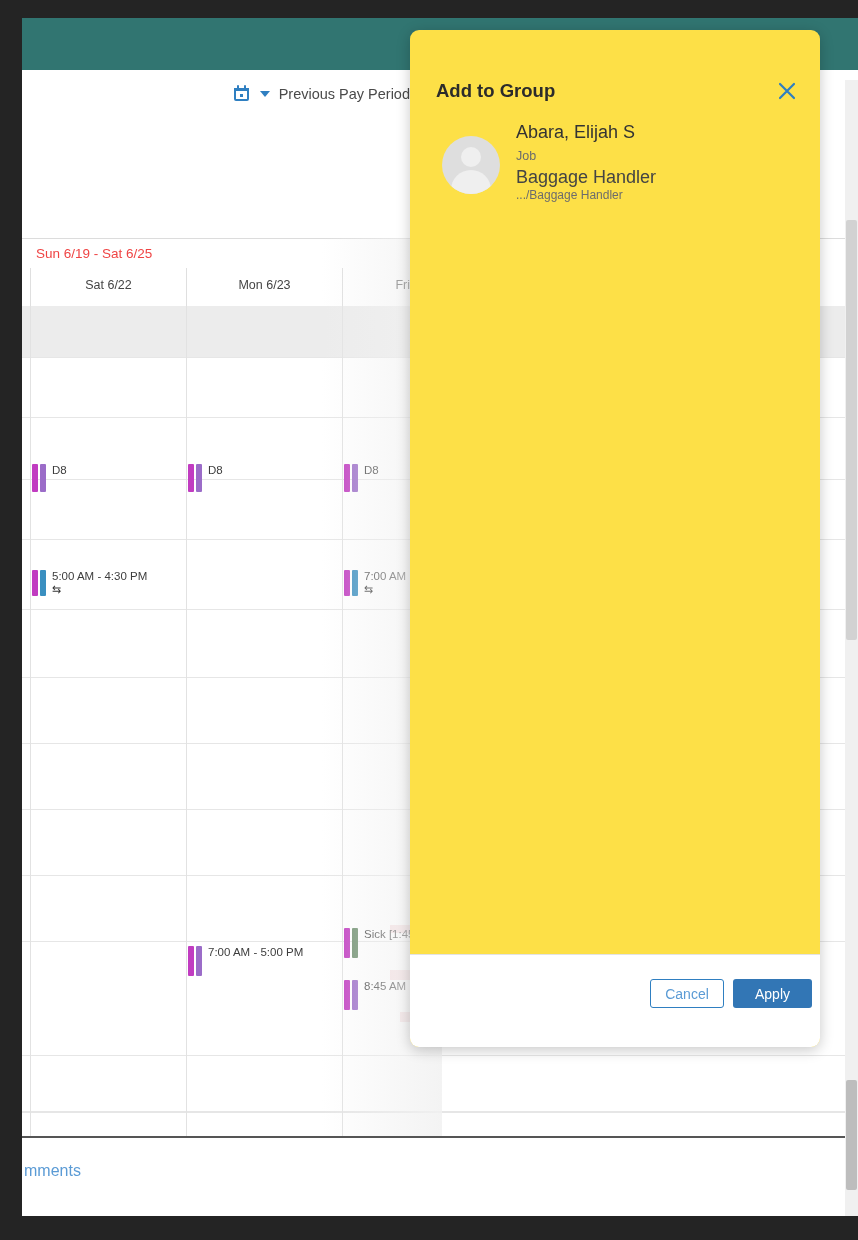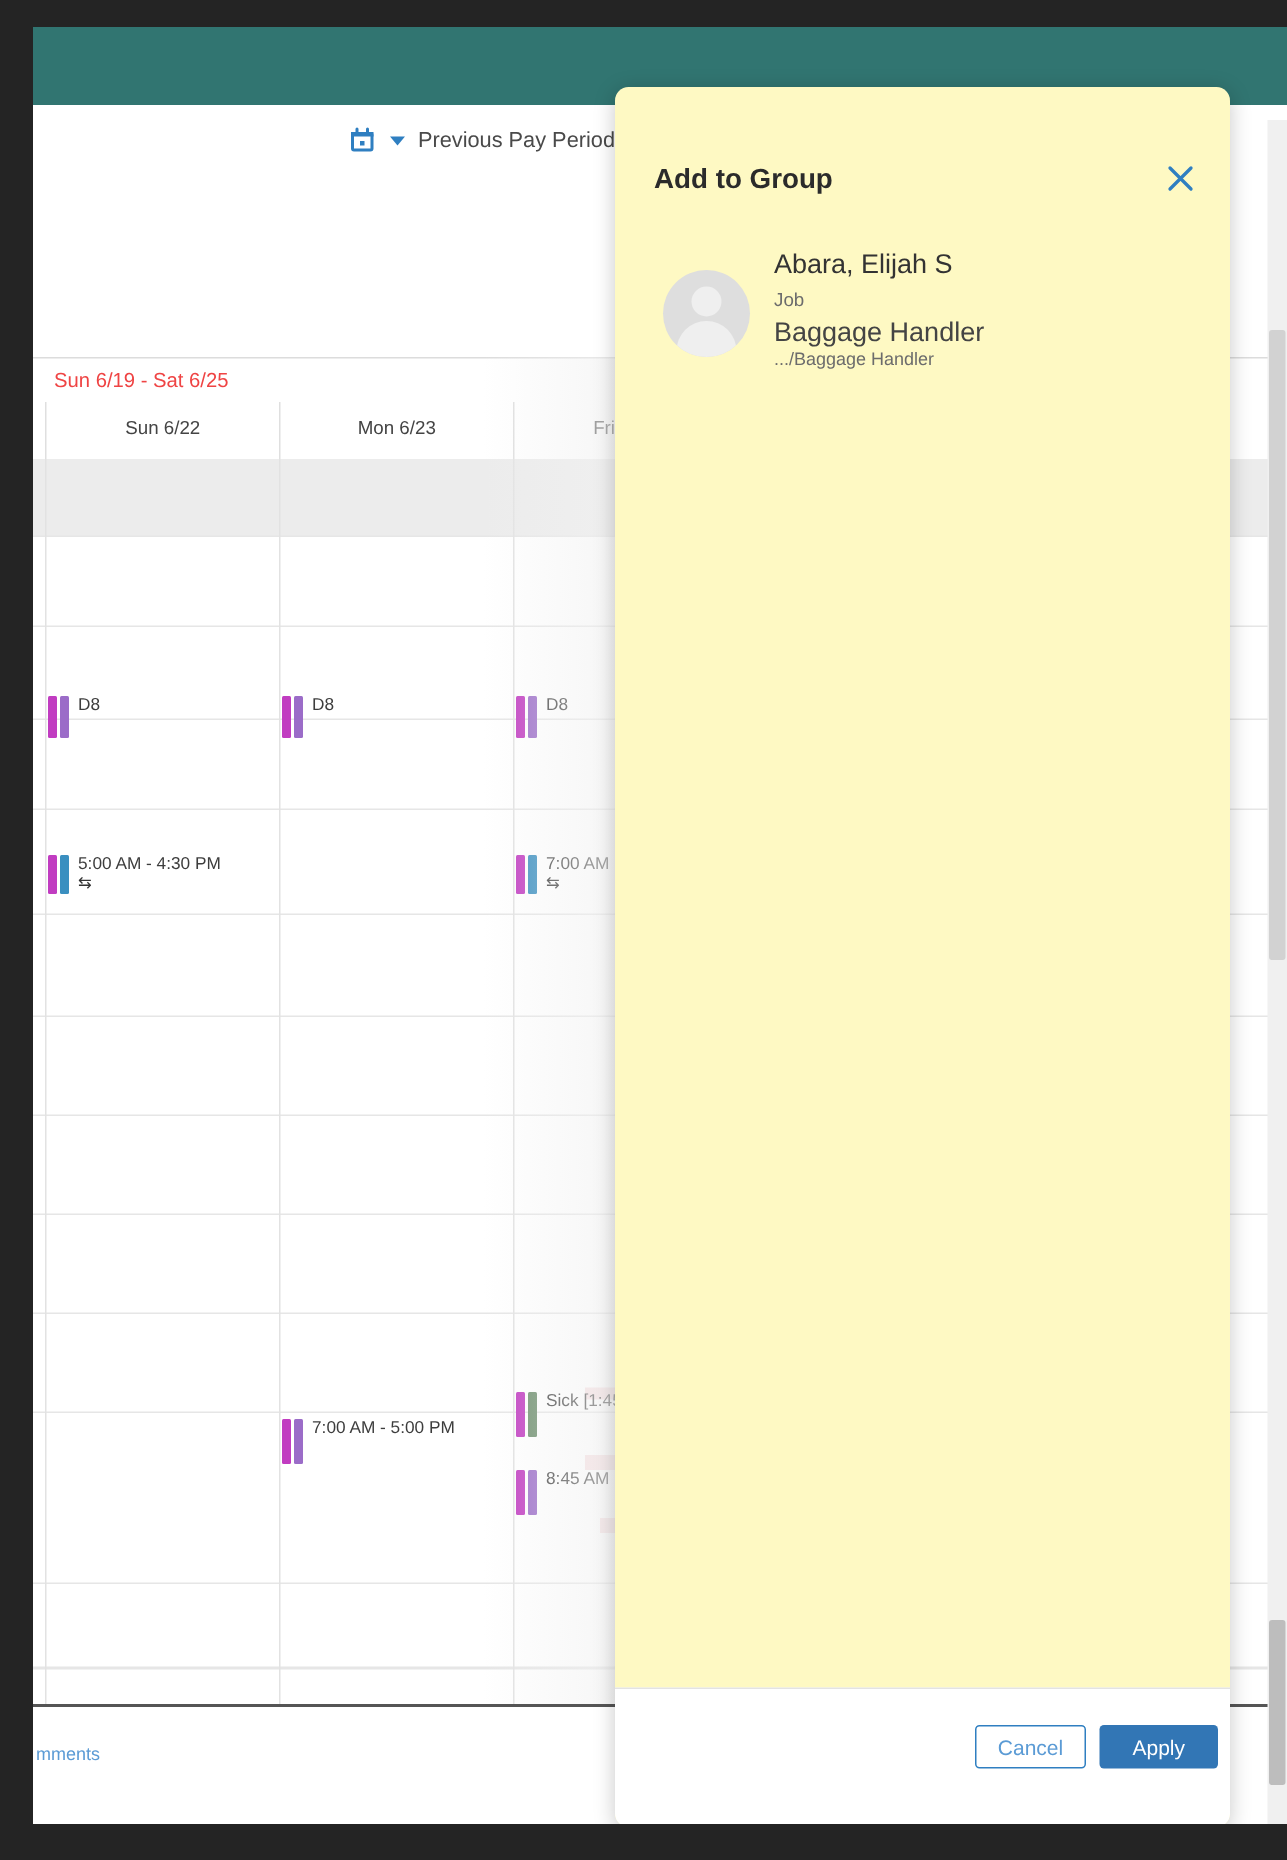--- a/index.html
+++ b/index.html
@@ -62,35 +62,35 @@
 
   
   .chip{position:absolute;display:flex;align-items:flex-start;gap:0;}
   .bar{width:6px;border-radius:1px;}
   .chip .txt{font-size:11.5px;color:#3d3d3d;white-space:nowrap;margin-left:6px;line-height:13px;padding-top:0px;}
   .swap{font-size:11px;color:#333;line-height:10px;}
   .pinkblk{position:absolute;background:#f6dfe1;}
 
   
   .botbar{position:absolute;left:0;top:1118px;width:836px;height:80px;background:#fff;border-top:2px solid #555;}
-  .botbar .lnk{position:absolute;left:2px;top:24px;font-size:12px;color:#5b9bd5;}
+  .botbar .lnk{position:absolute;left:2px;top:24px;font-size:16px;color:#5b9bd5;}
 
   
   .vscroll{position:absolute;right:0;top:62px;width:13px;height:1136px;background:#f0f0f0;z-index:30;}
   .vthumb{position:absolute;right:1px;top:140px;width:11px;height:420px;background:#d2d2d2;border-radius:2px;}
   .vthumb2{position:absolute;right:1px;top:1000px;width:11px;height:110px;background:#bdbdbd;border-radius:2px;}
 
   
-  .dialog{position:absolute;left:410px;top:30px;width:410px;height:1160px;background:#fef9c3;
-          border-radius:9px;box-shadow:0 3px 14px rgba(0,0,0,.22);z-index:50;overflow:hidden;margin-top:28px;}
+  .dialog{position:absolute;left:410px;top:30px;width:410px;height:1017px;background:#fde047;
+          border-radius:9px;box-shadow:0 3px 14px rgba(0,0,0,.22);z-index:50;overflow:hidden;}
   .dlg-title{position:absolute;left:26px;top:50px;font-size:18.5px;font-weight:bold;color:#2b2b2b;}
   .dlg-close{position:absolute;right:20px;top:48px;width:26px;height:26px;cursor:pointer;}
   .dlg-close svg{display:block;}
 
-  .emp{position:absolute;left:26px;top:108px;width:360px;height:86px;text-decoration:underline;}
+  .emp{position:absolute;left:26px;top:92px;width:360px;height:86px;text-decoration:underline;}
   .avatar{position:absolute;left:6px;top:14px;width:58px;height:58px;border-radius:50%;background:#dedede;overflow:hidden;}
   .avatar .ah{position:absolute;left:19px;top:11px;width:20px;height:20px;border-radius:50%;background:#efefef;}
   .avatar .ab{position:absolute;left:9px;top:34px;width:40px;height:30px;border-radius:20px 20px 0 0;background:#efefef;}
   .emp-name{position:absolute;left:80px;top:0px;font-size:18px;color:#333;}
   .emp-job{position:absolute;left:80px;top:27px;font-size:12.5px;color:#6c6c6c;}
   .emp-title{position:absolute;left:80px;top:45px;font-size:18px;color:#444;}
   .emp-path{position:absolute;left:80px;top:66px;font-size:12px;color:#6c6c6c;}
 
   .dlg-footer{position:absolute;left:0;bottom:0;width:410px;height:92px;border-top:1px solid #e3e3e3;background:#fff;}
   .btn{position:absolute;height:29px;border-radius:3px;font-size:14px;display:flex;align-items:center;justify-content:center;cursor:pointer;box-sizing:border-box;}
@@ -126,21 +126,21 @@
         </span>
       </div>
     </div>
 
     <div class="weekband">
       <span>Sun 6/19 - Sat 6/25</span>
     </div>
 
     <div class="dayhdr">
       <div class="cell" style="left:8px;width:156px;">
-        <span>Sun 6/22</span>
+        <span>Sat 6/22</span>
       </div>
       <div class="cell" style="left:164px;width:156px;">
         <span>Mon 6/23</span>
       </div>
       <div class="cell" style="left:320px;width:156px;">
         <span style="text-align:right;padding-right:88px;">Fri</span>
       </div>
     </div>
 
     <div class="grid">

